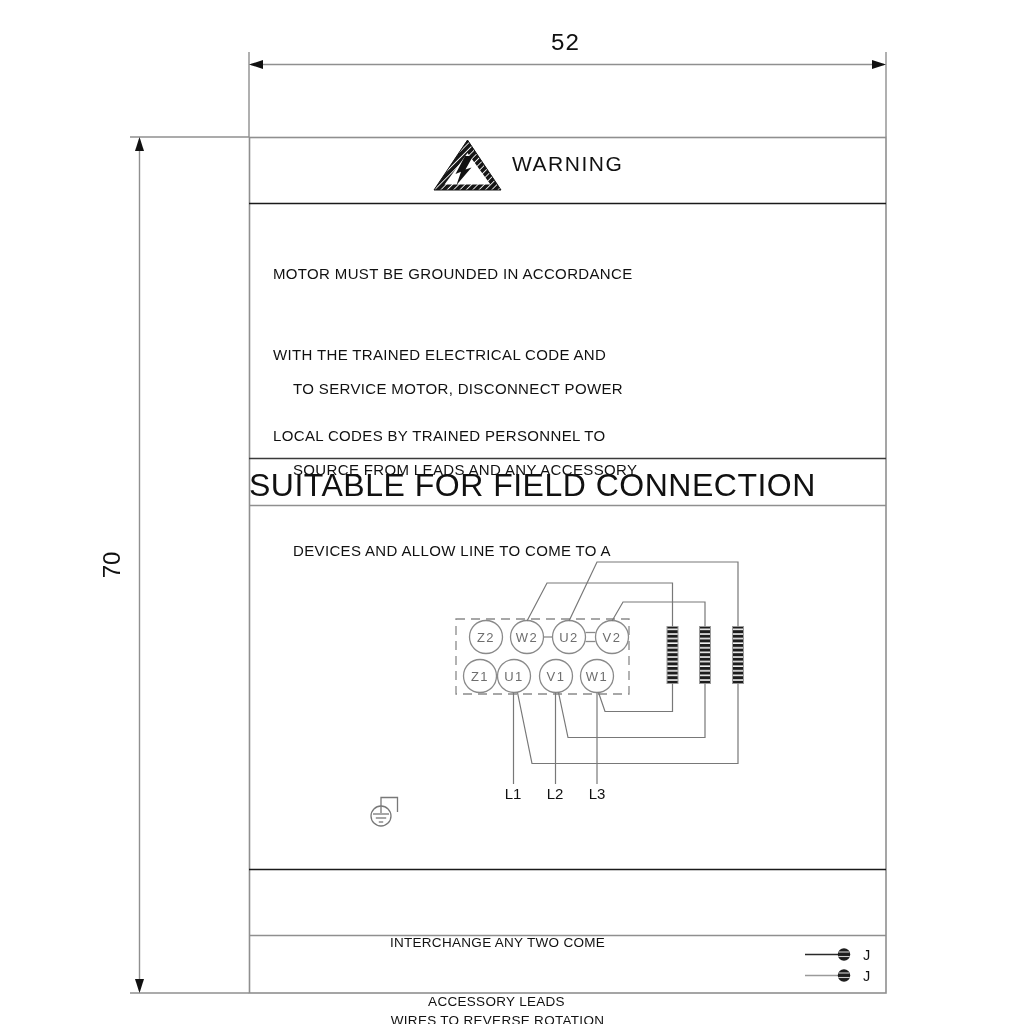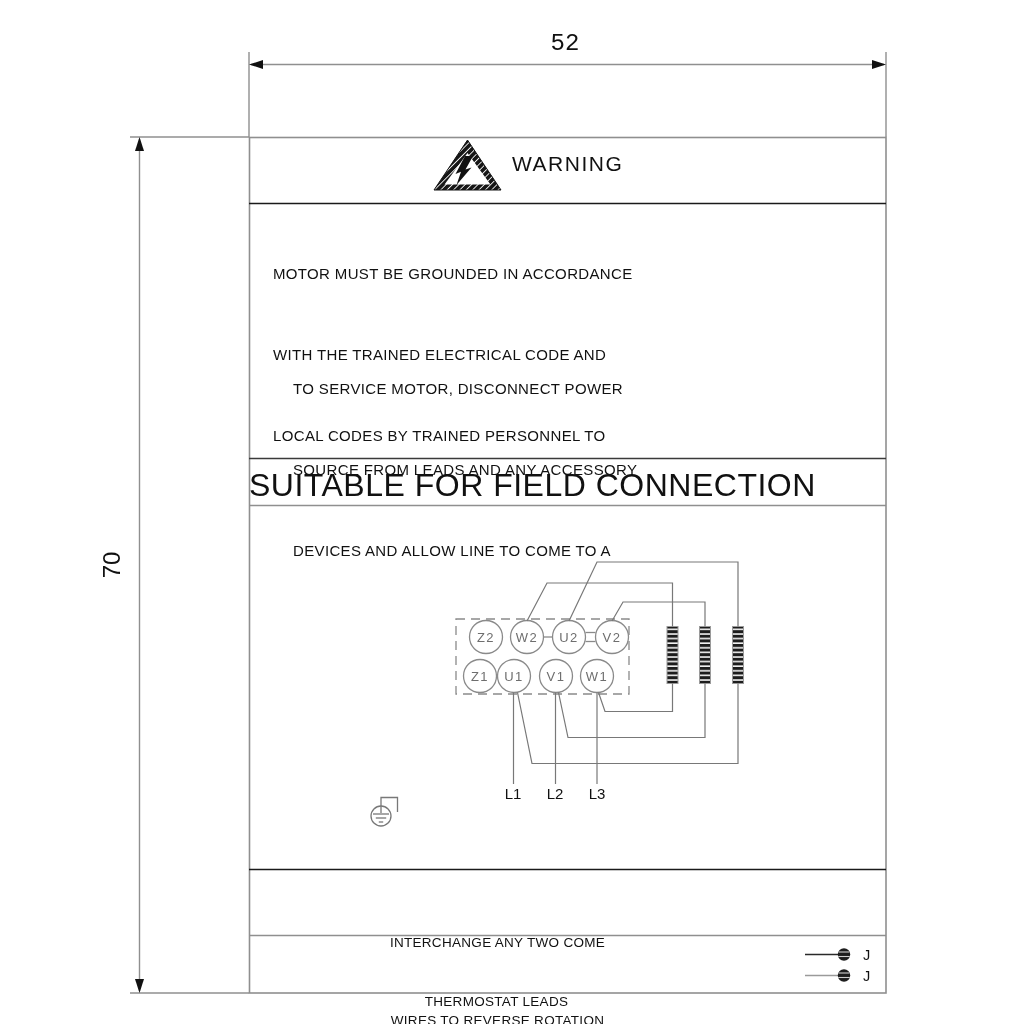--- a/index.html
+++ b/index.html
@@ -170,17 +170,17 @@
 </div>
 
 <div class="txt" id="sec-title">SUITABLE FOR FIELD CONNECTION</div>
 
 <div class="txt note" id="rot-note">
   <div>INTERCHANGE ANY TWO COME</div>
   <div>WIRES TO REVERSE ROTATION</div>
 </div>
 
 <div class="txt note" id="therm-note">
-  <div>THERMOSTAT LEADS</div>
+  <div>ACCESSORY LEADS</div>
   
 </div>
 
 </div>
 
 </body></html>

